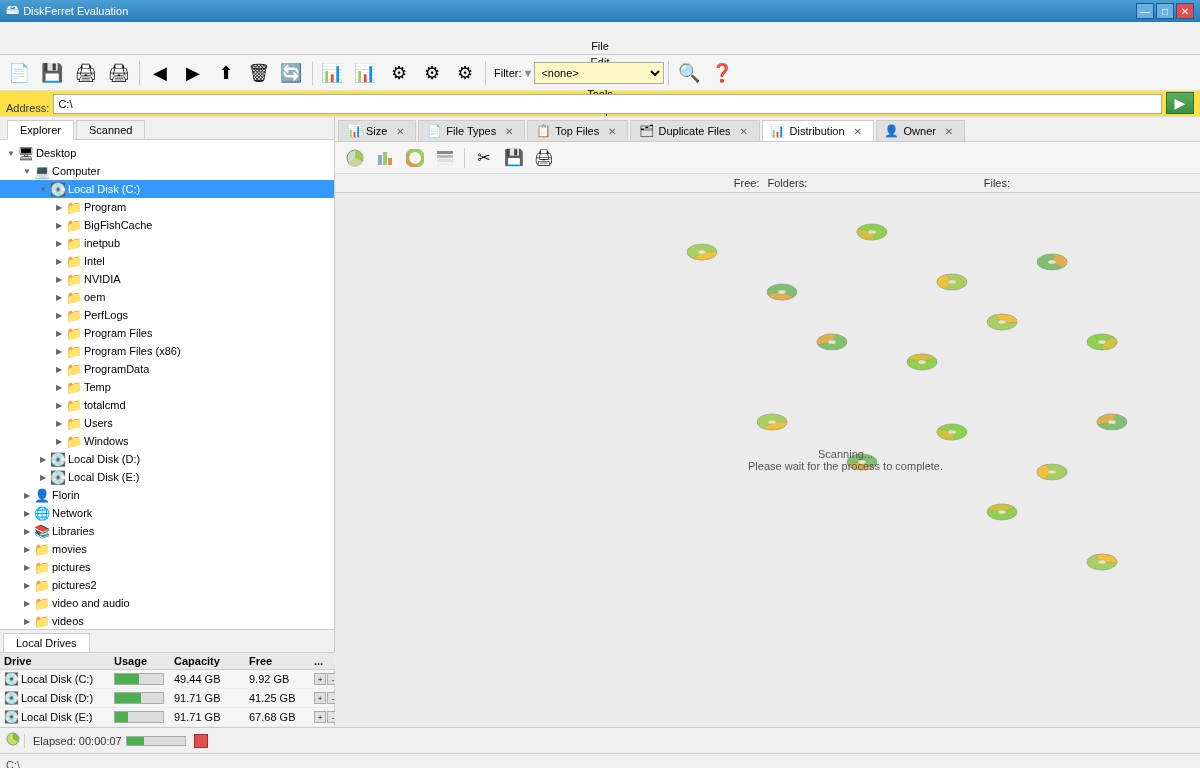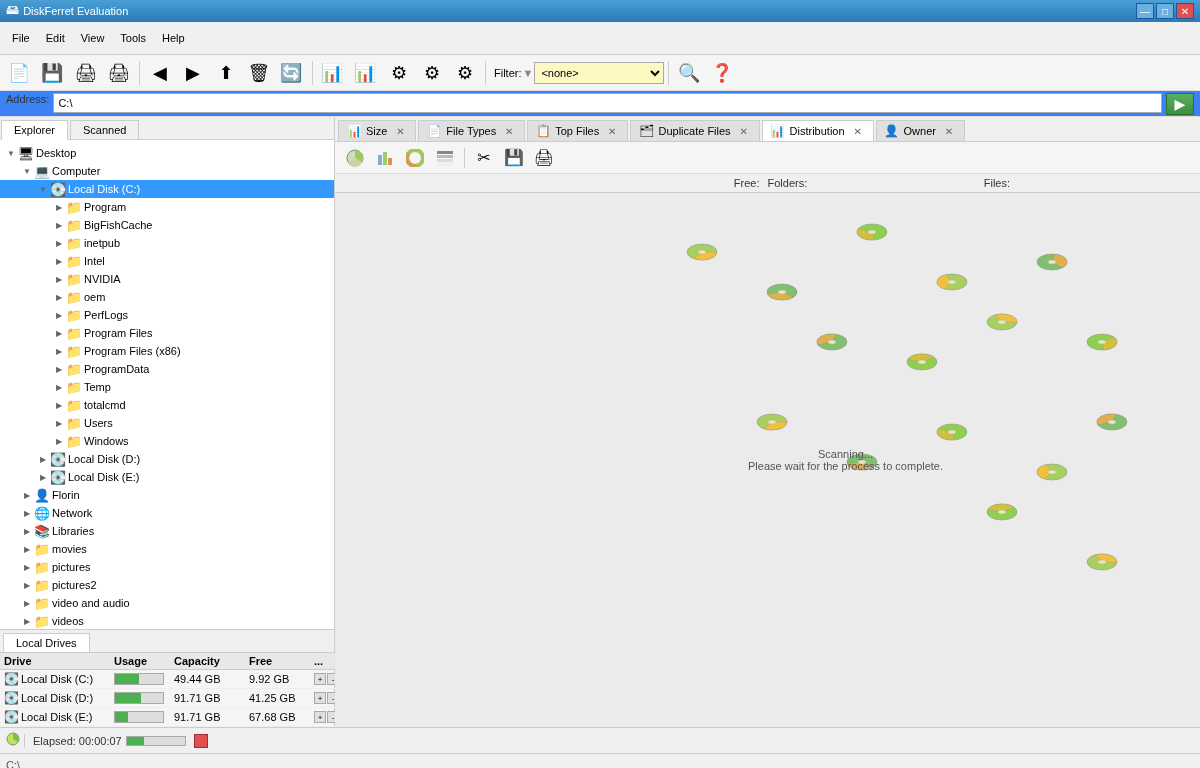--- a/index.html
+++ b/index.html
@@ -22,20 +22,21 @@
     .title-btn.close { background: #e05050; }
 
     
     #menubar {
       background: #f0f0f0;
       border-bottom: 1px solid #ccc;
       height: 22px;
       display: flex;
       align-items: center;
       padding: 16px 4px;
+      flex-direction: column;
     }
     .menu-item {
       padding: 2px 8px;
       cursor: pointer;
       color: #000;
       font-size: 11px;
     }
 
     
     #toolbar {
@@ -57,25 +58,25 @@
     }
     .tb-sep { width: 1px; height: 24px; background: #ccc; margin: 0 3px; }
     .filter-label { font-size: 11px; margin-left: 4px; }
     .filter-combo {
       height: 22px; width: 130px; border: 1px solid #aaa;
       background: #fef9c3; font-size: 11px; padding: 0 2px;
     }
 
     
     #addressbar {
-      background: #3b82f6;
+      background: #fde047;
       border-bottom: 1px solid #ddd;
       height: 26px;
       display: flex;
-      align-items: flex-start;
+      align-items: flex-end;
       padding: 2px 6px;
       gap: 4px;
     }
     .addr-label { font-size: 11px; color: #333; }
     .addr-input {
       flex: 1; height: 20px; border: 1px solid #aaa;
       font-size: 11px; padding: 0 4px; background: white;
     }
     .addr-go {
       width: 28px; height: 22px; background: linear-gradient(to bottom, #5ab060, #3a9040);
@@ -92,21 +93,21 @@
       border-right: 1px solid #ccc;
       display: flex;
       flex-direction: column;
       background: white;
     }
     #explorer-tabs {
       display: flex;
       border-bottom: 1px solid #ccc;
       background: #f0f0f0;
       padding-top: 3px;
-      padding-left: 1px;
+      padding-left: 7px;
       text-align: center;
     }
     .exp-tab {
       padding: 3px 12px;
       font-size: 11px;
       border: 1px solid #ccc;
       border-bottom: none;
       background: #f0f0f0;
       cursor: pointer;
       margin-right: 2px;

